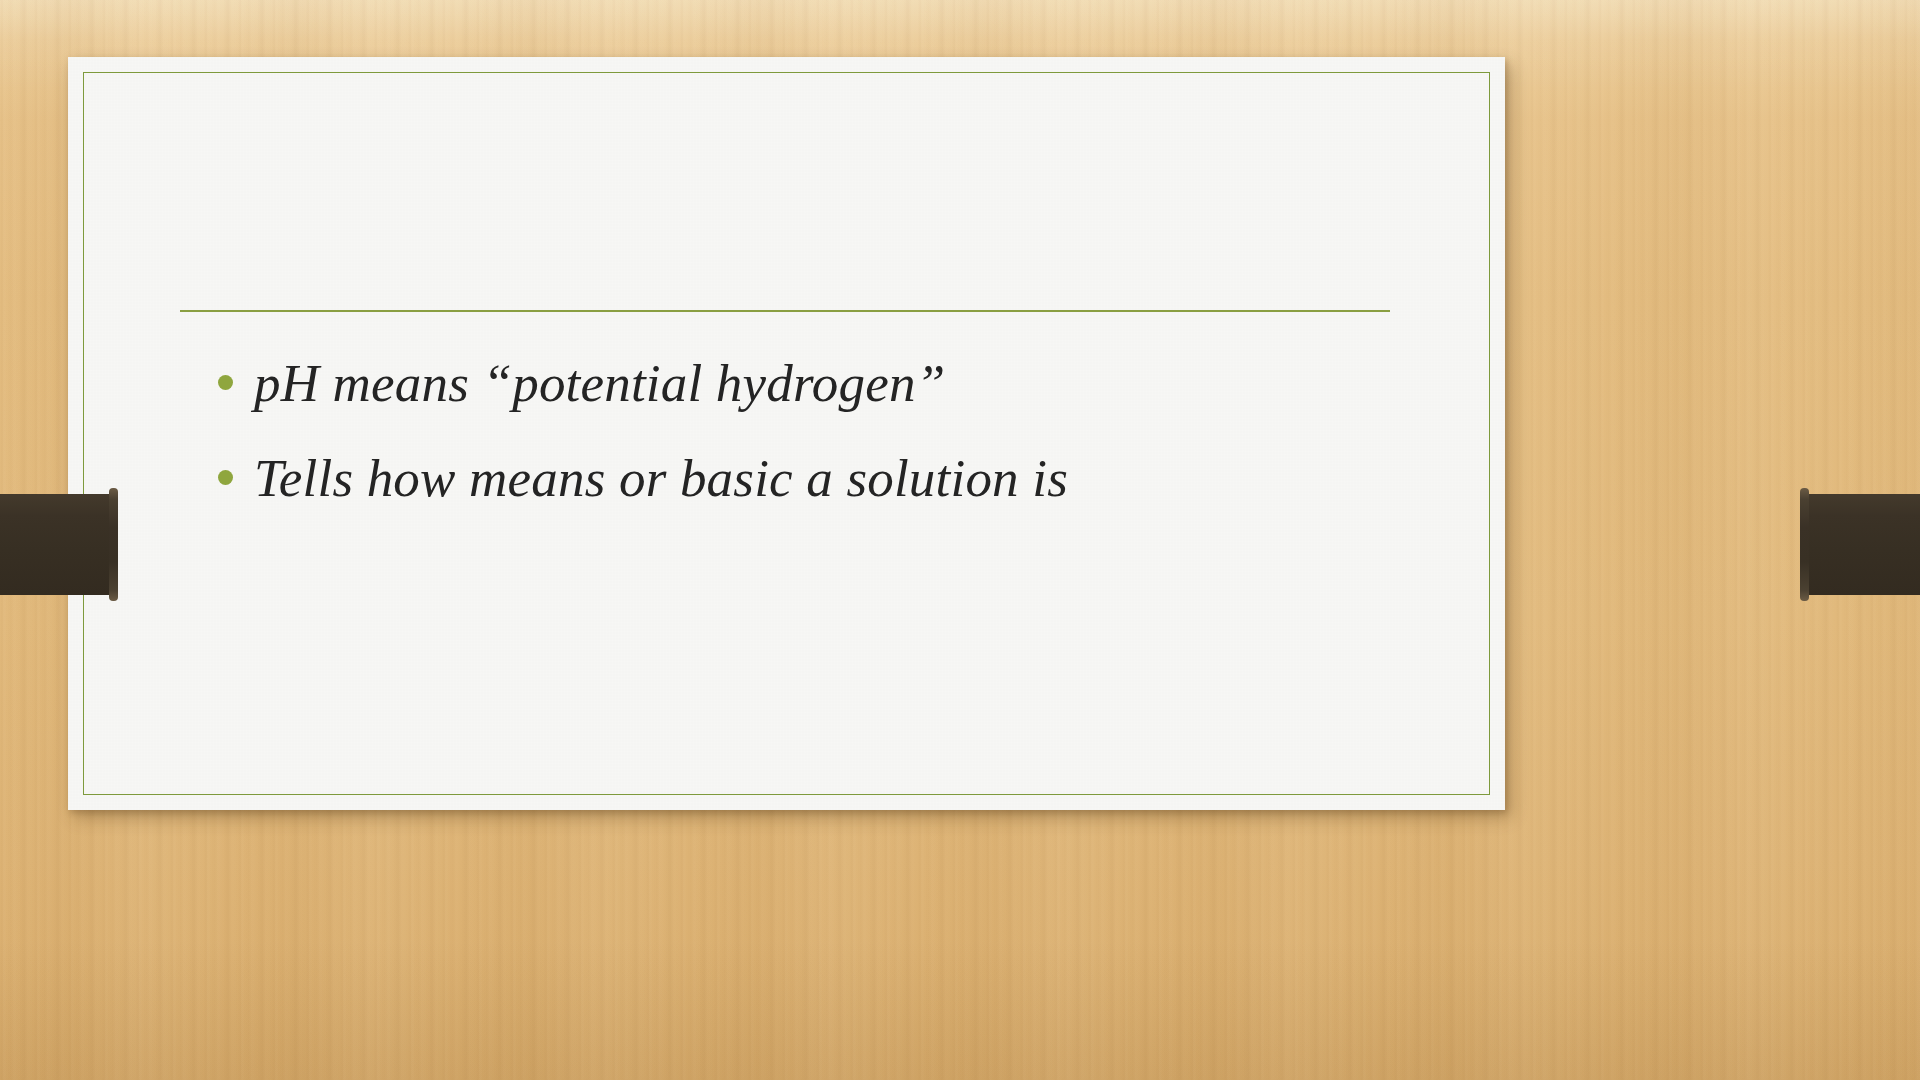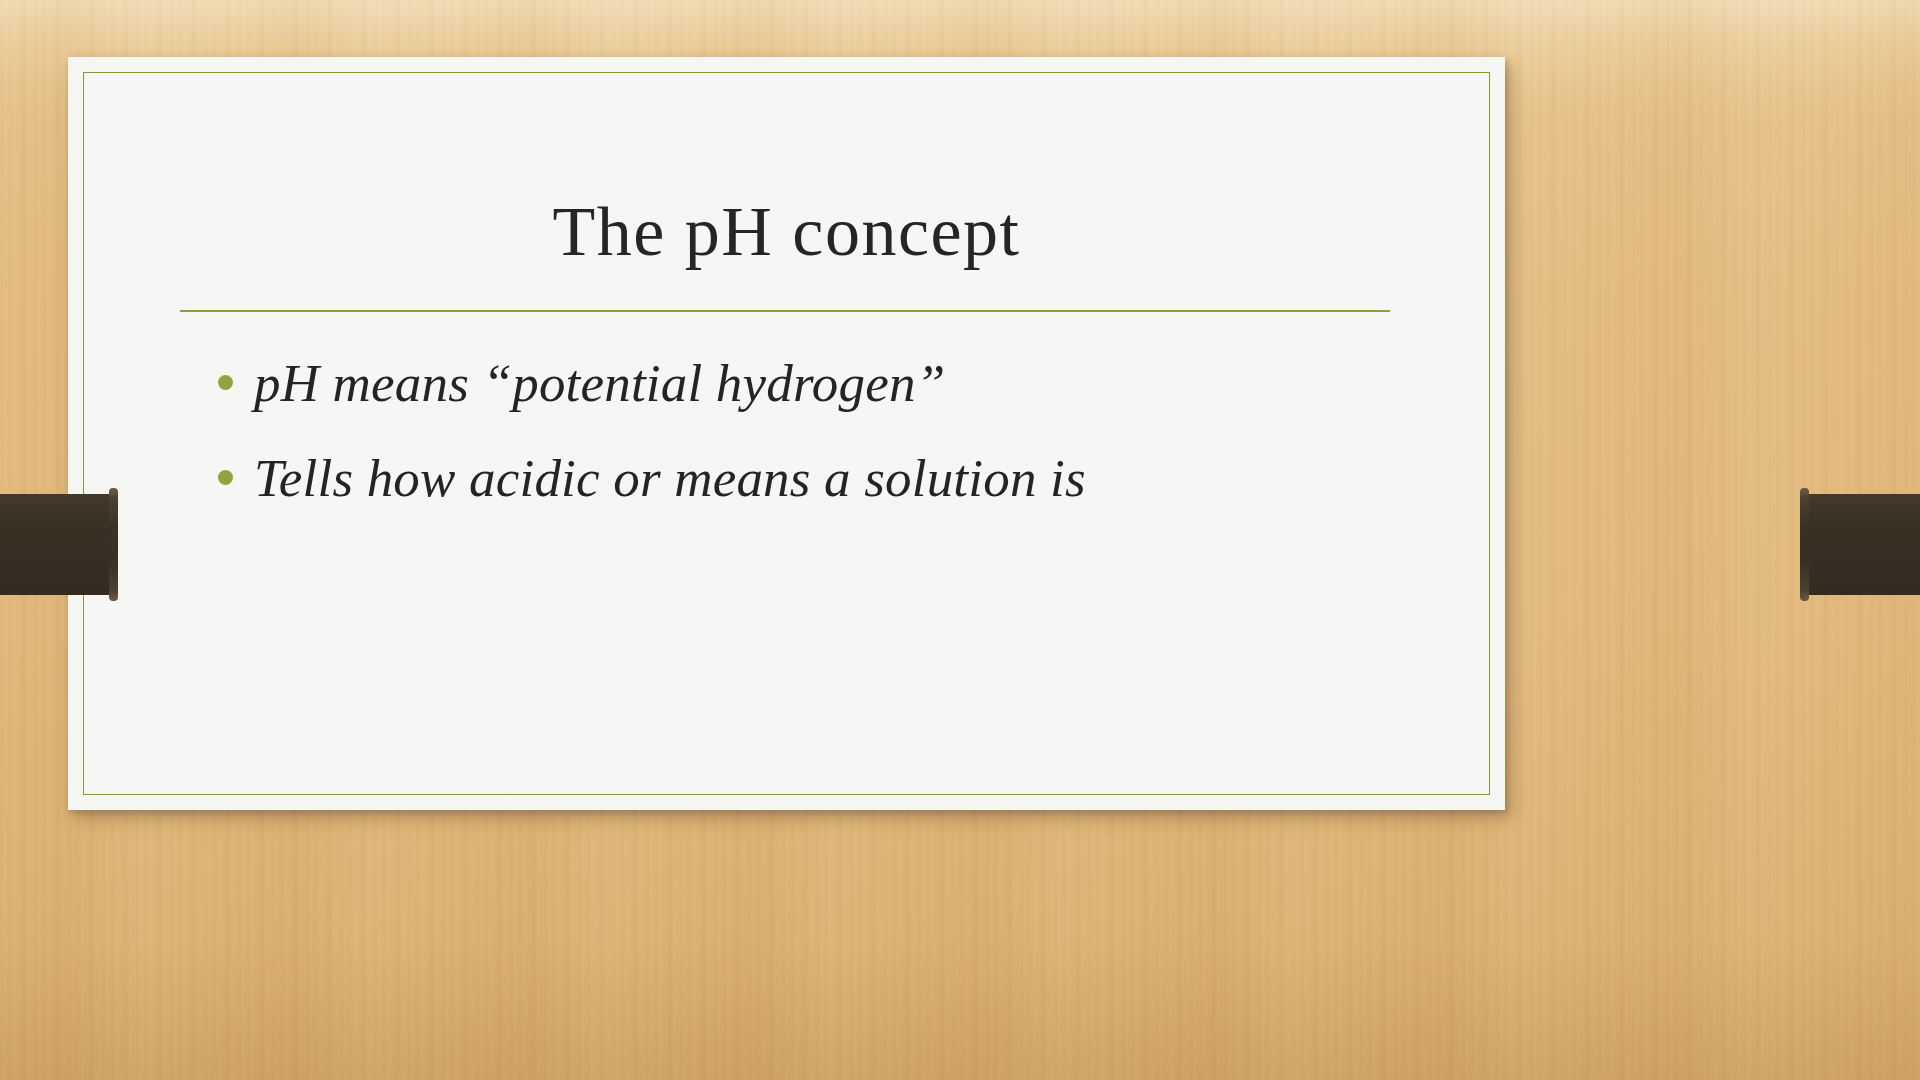--- a/index.html
+++ b/index.html
@@ -221,32 +221,31 @@
 
   <div class="wood-base"></div>
   <div class="wood-grain"></div>
   <div class="wood-bands"></div>
   <div class="wood-vignette"></div>
 
   <div id="slide-card">
     <div class="card-texture"></div>
     <div class="card-frame"></div>
 
-    <div id="slide-title">The pH concept</div>
 
     <div id="title-rule"></div>
 
     <ul id="bullet-list">
       <li class="bullet-item">
         <span class="bullet-dot"></span>
         <span class="bullet-text">pH means “potential hydrogen”</span>
       </li>
       <li class="bullet-item">
         <span class="bullet-dot"></span>
-        <span class="bullet-text">Tells how acidic or means a solution is</span>
+        <span class="bullet-text">Tells how means or basic a solution is</span>
       </li>
     </ul>
   </div>
 
   <div class="ribbon ribbon-left">
     <div class="ribbon-cap"></div>
   </div>
   <div class="ribbon ribbon-right">
     <div class="ribbon-cap"></div>
   </div>

